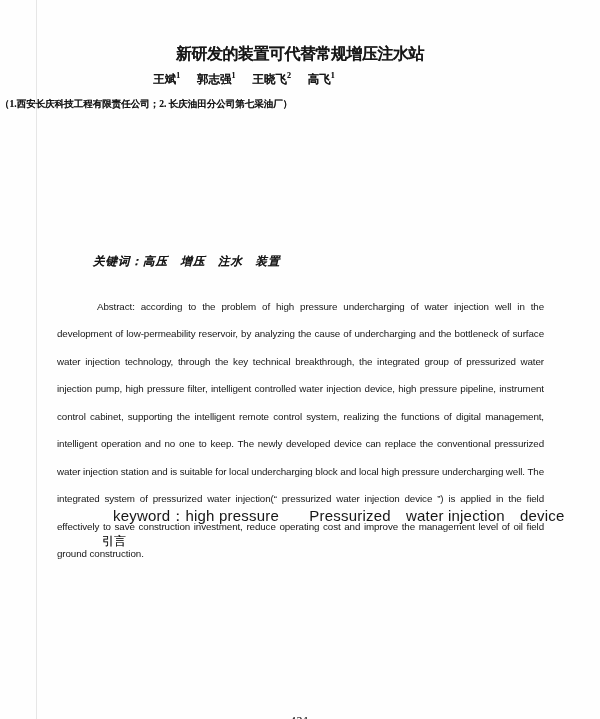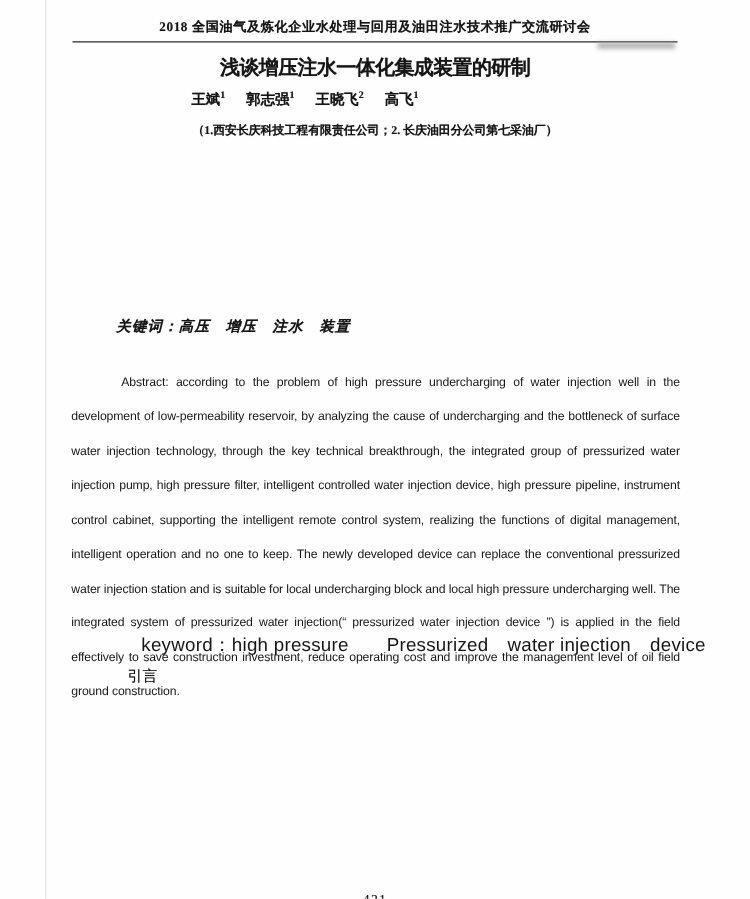--- a/index.html
+++ b/index.html
@@ -75,21 +75,20 @@
     font-size: 11.5px;
     font-weight: bold;
   }
   .authors .author { margin: 0 7px; }
   .authors sup { font-size: 8px; }
   .affiliation {
     position: absolute;
     top: 98px;
     left: 0;
     width: 600px;
-    text-align: center;
     font-size: 9.5px;
     font-weight: bold;
   }
   .abstract-cn {
     position: absolute;
     top: 120px;
     left: 58px;
     width: 486px;
     font-size: 11.5px;
     line-height: 27.5px;
@@ -152,26 +151,22 @@
     font-size: 11px;
     letter-spacing: 1px;
   }
 </style>
 </head>
 <body>
 
 <div class="page">
   <div class="left-edge"></div>
 
-  <div class="header-wrap">
-    <div class="header-line scan-text">2018 全国油气及炼化企业水处理与回用及油田注水技术推广交流研讨会</div>
-    <div class="smudge"></div>
-  </div>
 
-  <div class="title scan-text">浅谈增压注水一体化集成装置的研制</div>
+  <div class="title scan-text">新研发的装置可代替常规增压注水站</div>
 
   <div class="authors scan-text">
     <span class="author"><span>王斌</span><sup>1</sup></span>
     <span class="author"><span>郭志强</span><sup>1</sup></span>
     <span class="author"><span>王晓飞</span><sup>2</sup></span>
     <span class="author"><span>高飞</span><sup>1</sup></span>
   </div>
 
   <div class="affiliation scan-text">（1.西安长庆科技工程有限责任公司；2. 长庆油田分公司第七采油厂）</div>
 

